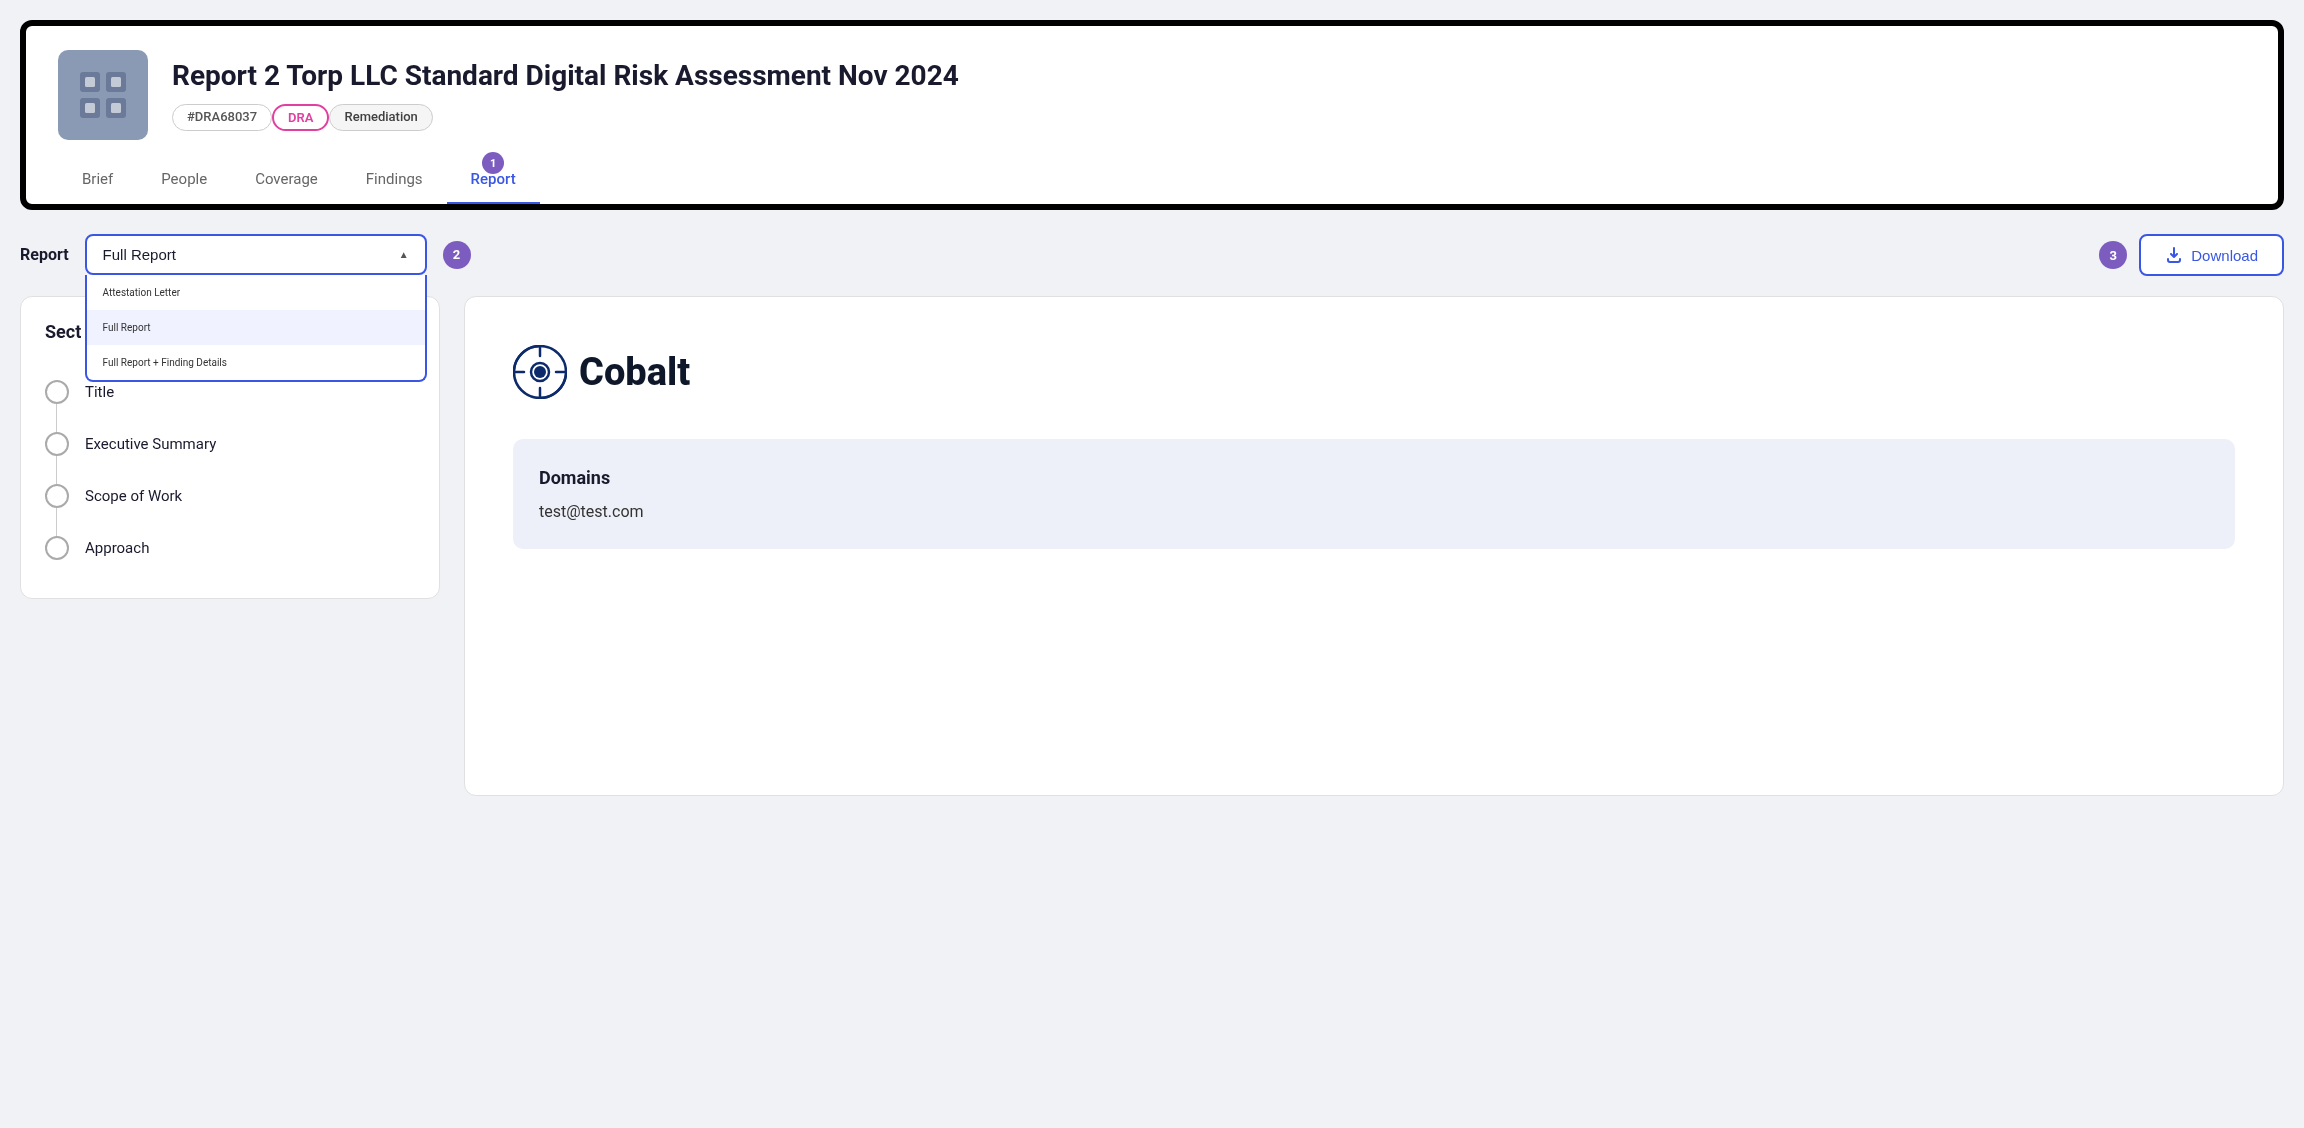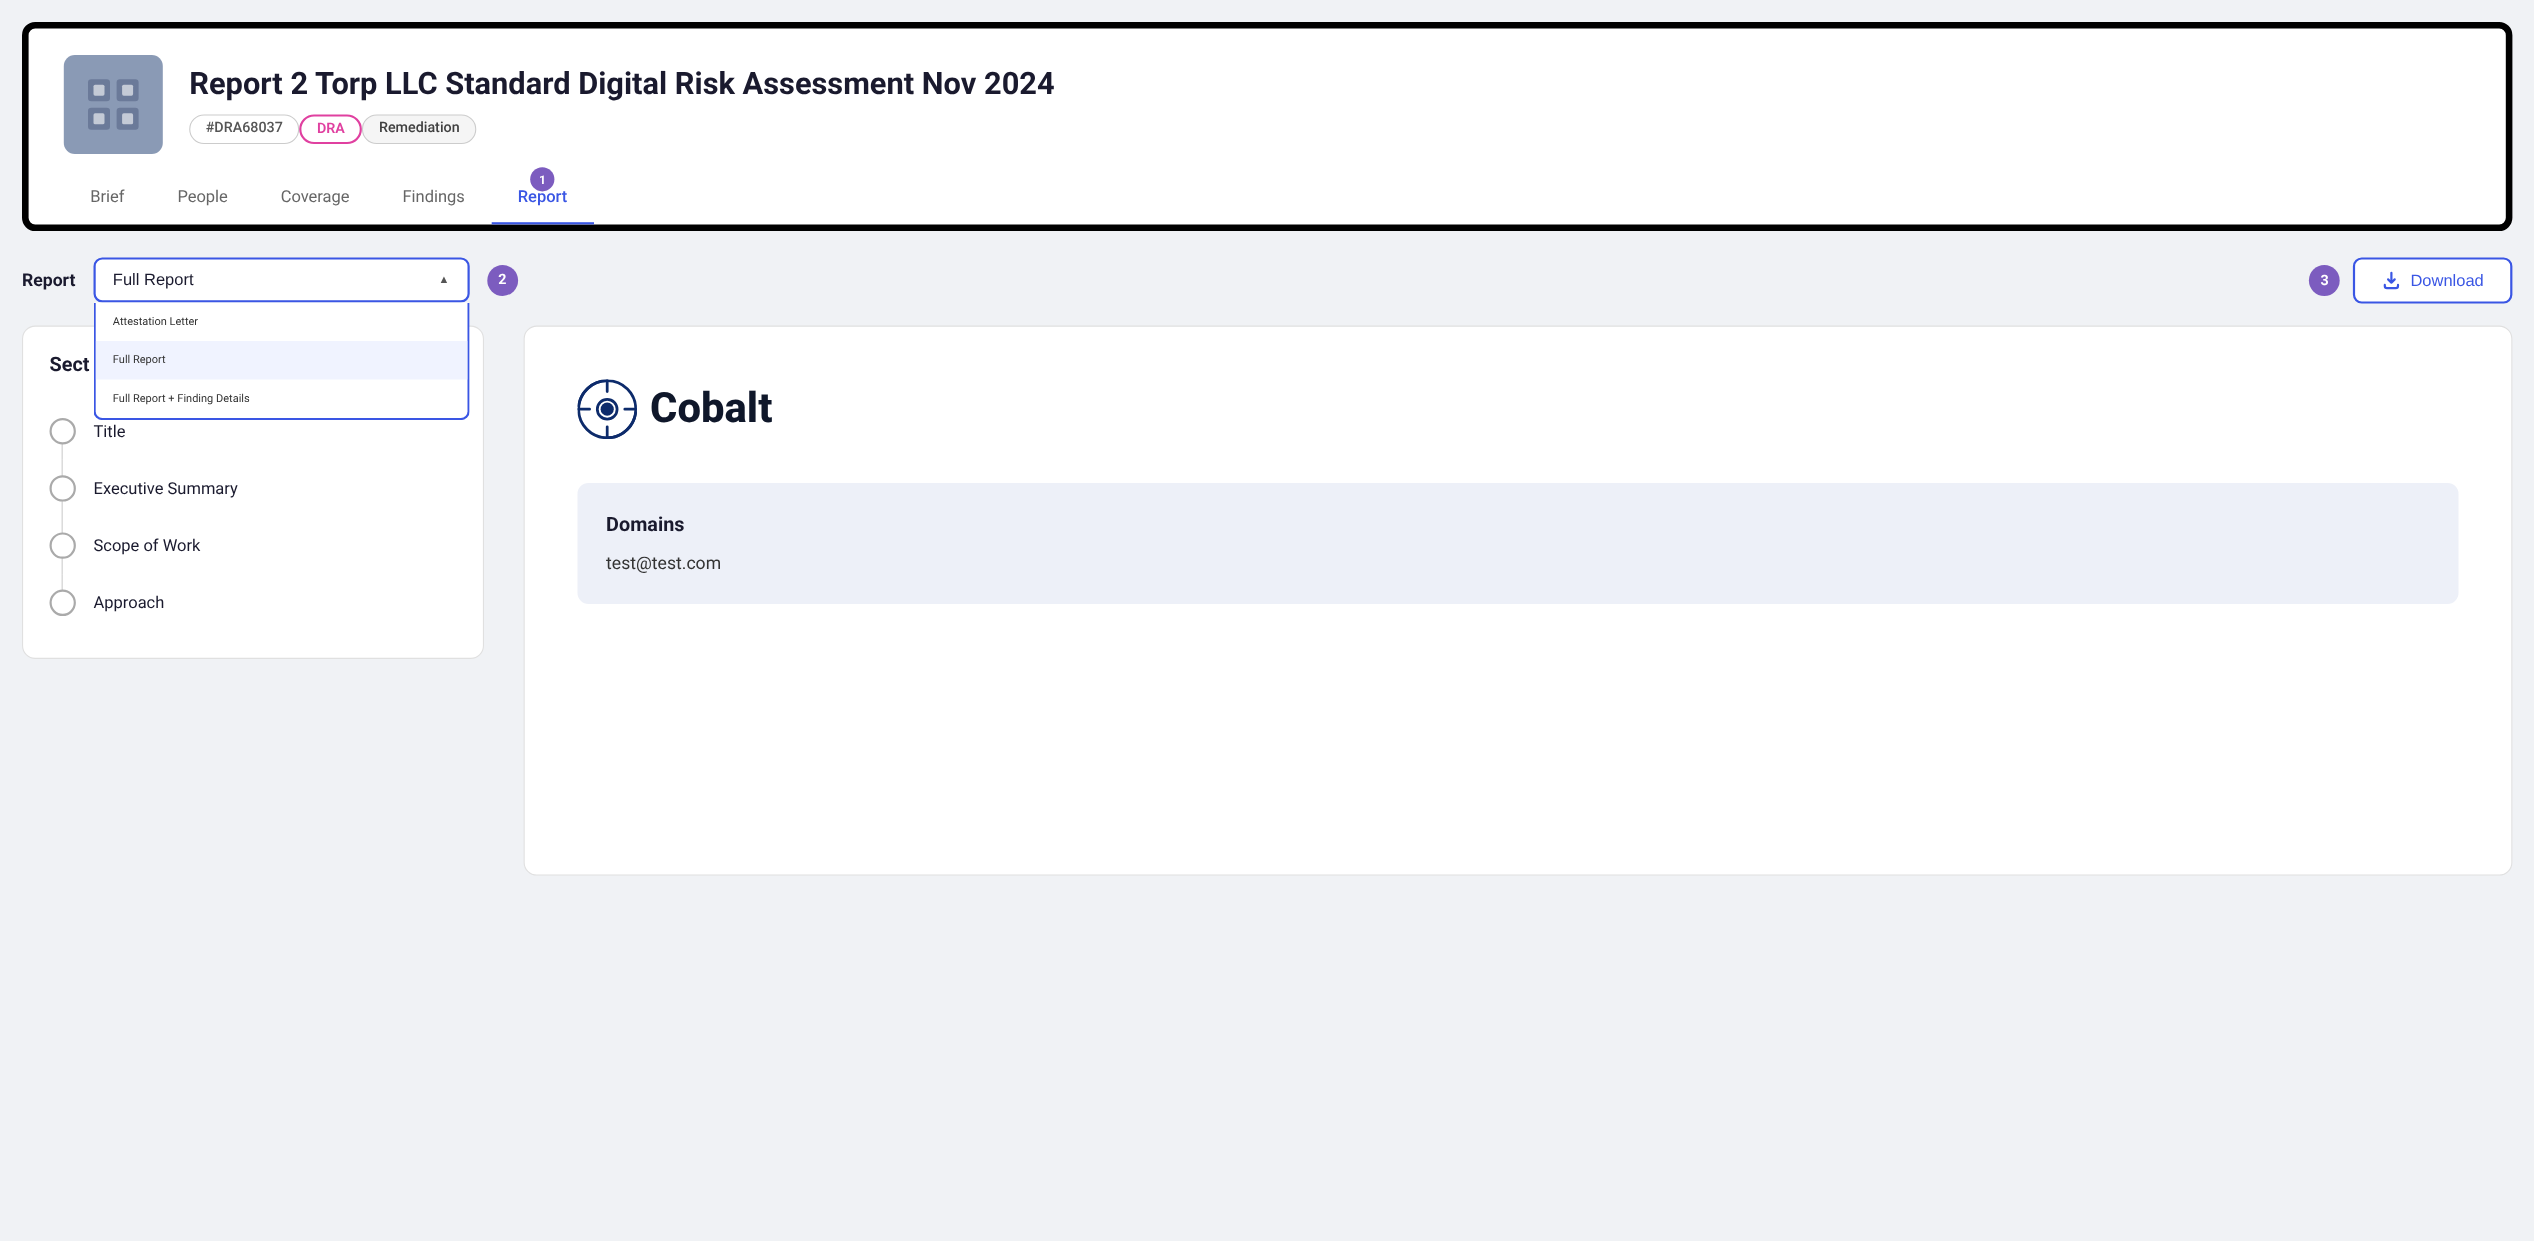--- a/index.html
+++ b/index.html
@@ -113,21 +113,21 @@
       font-size: 11px;
       font-weight: 700;
       display: flex;
       align-items: center;
       justify-content: center;
     }
 
     
     .main-content {
       display: flex;
-      gap: 12px;
+      gap: 0;
       position: relative;
     }
 
     
     .left-panel {
       width: 420px;
       flex-shrink: 0;
     }
     .report-label {
       font-size: 16px;

